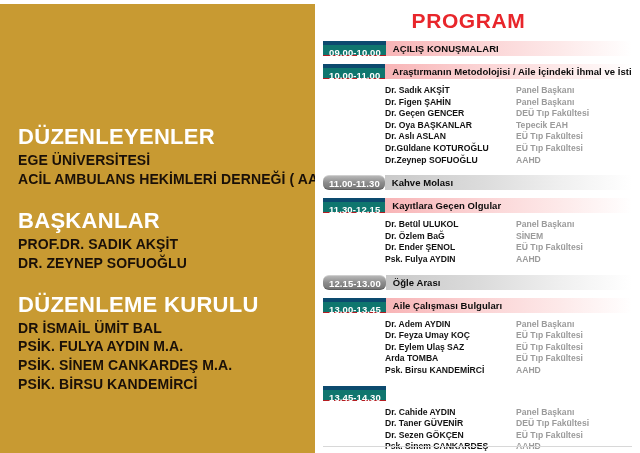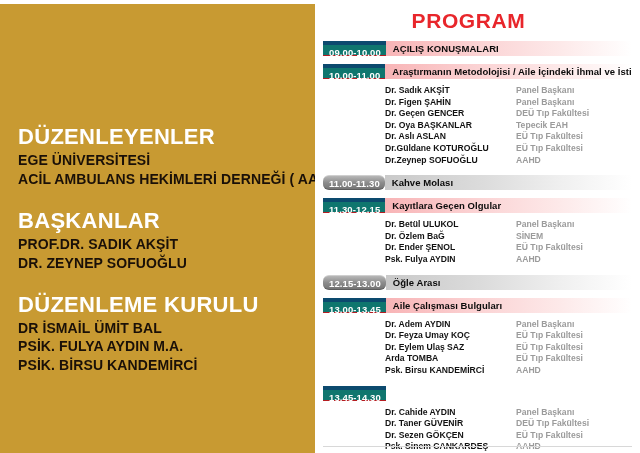--- a/index.html
+++ b/index.html
@@ -185,20 +185,21 @@
         <div class="subline">PROF.DR. SADIK AKŞİT</div>
         <div class="subline">DR. ZEYNEP SOFUOĞLU</div>
       </div>
 
       <div class="gap-md"></div>
 
       <div>
         <div class="heading">DÜZENLEME KURULU</div>
         <div class="subline">DR İSMAİL ÜMİT BAL</div>
         <div class="subline">PSİK. FULYA AYDIN M.A.</div>
+        <div class="subline">PSİK. SİNEM CANKARDEŞ M.A.</div>
         <div class="subline">PSİK. BİRSU KANDEMİRCİ</div>
       </div>
 
     </div>
   </div>
 
   <div class="right-panel">
     <div class="program-title">PROGRAM</div>
     <div id="session-list">
         <div class="session">

